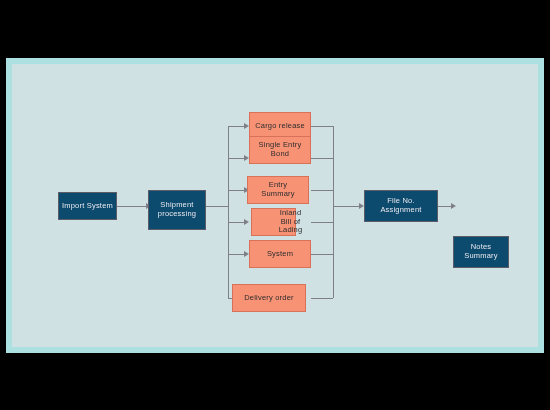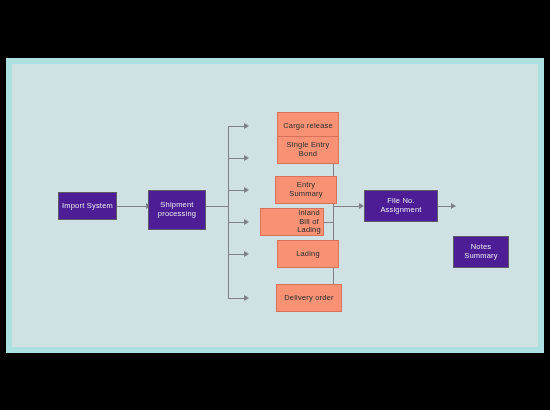--- a/index.html
+++ b/index.html
@@ -49,32 +49,31 @@
     box-sizing: border-box;
     display: flex;
     align-items: center;
     justify-content: center;
     text-align: center;
     line-height: 1.15;
     letter-spacing: 0.2px;
   }
 
   .node-gray {
-    background: #4c1d95;
+    background: #0c4a6e;
     border: 1px solid #5c5c69;
     color: #e8e8ee;
     font-size: 7.5px;
   }
 
   .node-orange {
     background: #f79275;
     border: 1px solid #d9715a;
     color: #2d2d2d;
     font-size: 7.5px;
-    margin-left: 28px;
   }
 
   .node span {
     display: block;
     padding: 0 3px;
   }
 
   
   .line {
     position: absolute;
@@ -153,29 +152,29 @@
     </div>
 
     <div class="node node-orange" style="left:237px; top:72px; width:62px; height:28px;">
       <span>Single Entry Bond</span>
     </div>
 
     <div class="node node-orange" style="left:235px; top:112px; width:62px; height:28px;">
       <span>Entry Summary</span>
     </div>
 
-    <div class="node node-orange" style="left:220px; top:144px; width:64px; height:28px;padding-left:34px;">
+    <div class="node node-orange" style="left:239px; top:144px; width:45px; height:28px;padding-left:34px;">
       <span>Inland Bill of Lading</span>
     </div>
 
     <div class="node node-orange" style="left:237px; top:176px; width:62px; height:28px;">
-      <span>Lading</span>
+      <span>System</span>
     </div>
 
-    <div class="node node-orange" style="left:236px; top:220px; width:66px; height:28px;">
+    <div class="node node-orange" style="left:220px; top:220px; width:74px; height:28px;">
       <span>Delivery order</span>
     </div>
 
     <div class="node node-gray" style="left:352px; top:126px; width:74px; height:32px;">
       <span>File No. Assignment</span>
     </div>
 
     <div class="node node-gray" style="left:441px; top:126px; width:56px; height:32px;margin-top:46px;">
       <span>Notes Summary</span>
     </div>

